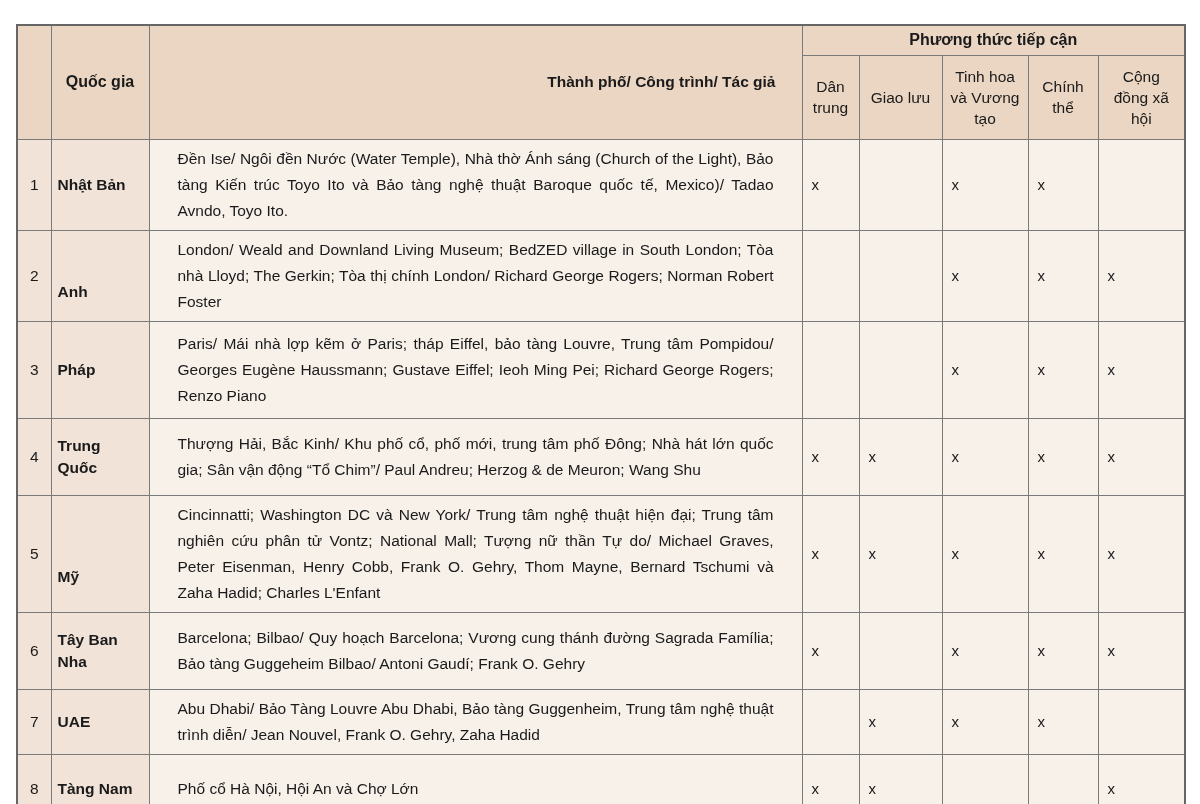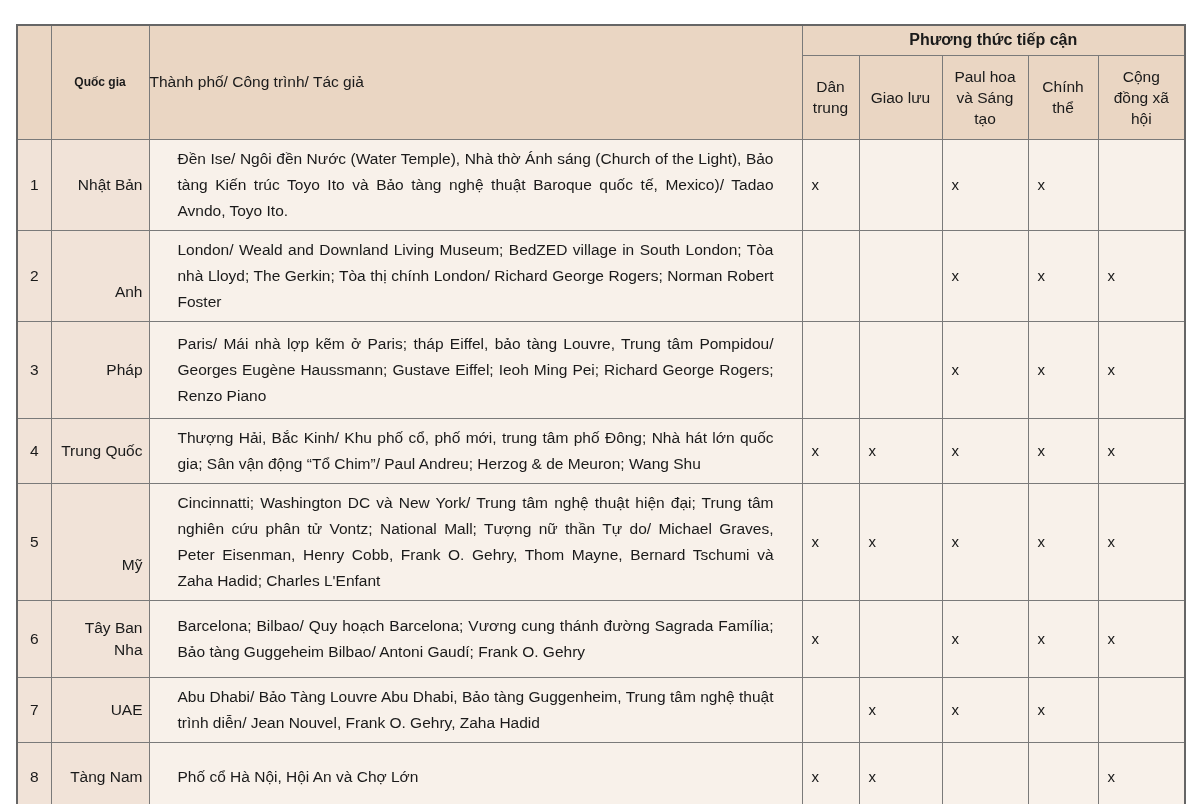--- a/index.html
+++ b/index.html
@@ -27,33 +27,33 @@
   }
   th, td { border: 1px solid var(--border); }
   thead th {
     background: var(--header_bg);
     vertical-align: middle;
     text-align: center;
     margin-left: 16px;
   }
   tr.h1 { height: 30px; }
   tr.h2 { height: 84px; }
-  th.c-country { font-weight: bold; font-size: 12px; }
-  th.c-desc { font-weight: normal; font-size: 15.5px; text-align: left; padding: 0 0; }
+  th.c-country { font-weight: bold; font-size: 16px; }
+  th.c-desc { font-weight: bold; font-size: 15.5px; text-align: right; padding: 0 26px; }
   th.group { font-weight: bold; font-size: 16px; }
   th.sub { font-weight: normal; font-size: 15.5px; line-height: 21px; padding: 0 5px; }
   tbody td { font-size: 15.5px; }
   td.num {
     background: var(--label_bg);
     text-align: center; vertical-align: middle;
   }
   td.country {
     background: var(--label_bg);
-    text-align: right; vertical-align: middle;
-    line-height: 22px; padding: 16px 6px;
+    text-align: left; vertical-align: middle;
+    line-height: 22px; padding: 16px 6px; font-weight: bold;
   }
   td.desc {
     background: var(--cell_bg);
     text-align: justify; vertical-align: middle;
     line-height: 26px; padding: 6px 28px;
   }
   td.mark {
     background: var(--cell_bg);
     text-align: left; vertical-align: middle;
     padding-left: 9px; font-size: 15px;
@@ -87,21 +87,21 @@
     <thead>
       <tr class="h1">
         <th rowspan="2" class="c-num"></th>
         <th rowspan="2" class="c-country">Quốc gia</th>
         <th rowspan="2" class="c-desc">Thành phố/ Công trình/ Tác giả</th>
         <th colspan="5" class="group">Phương thức tiếp cận</th>
       </tr>
       <tr class="h2" id="subhead-row">
           <th class="sub">Dân trung</th>
           <th class="sub">Giao lưu</th>
-          <th class="sub">Paul hoa và Sáng tạo</th>
+          <th class="sub">Tinh hoa và Vương tạo</th>
           <th class="sub">Chính thể</th>
           <th class="sub">Cộng đồng xã hội</th>
         </tr>
     </thead>
     <tbody id="table-body">
         <tr>
           <td class="num">1</td>
           <td class="country">Nhật Bản</td>
           <td class="desc">Đền Ise/ Ngôi đền Nước (Water Temple), Nhà thờ Ánh sáng (Church of the Light), Bảo tàng Kiến trúc Toyo Ito và Bảo tàng nghệ thuật Baroque quốc tế, Mexico)/ Tadao Avndo, Toyo Ito.</td>
           <td class="mark">x</td>

